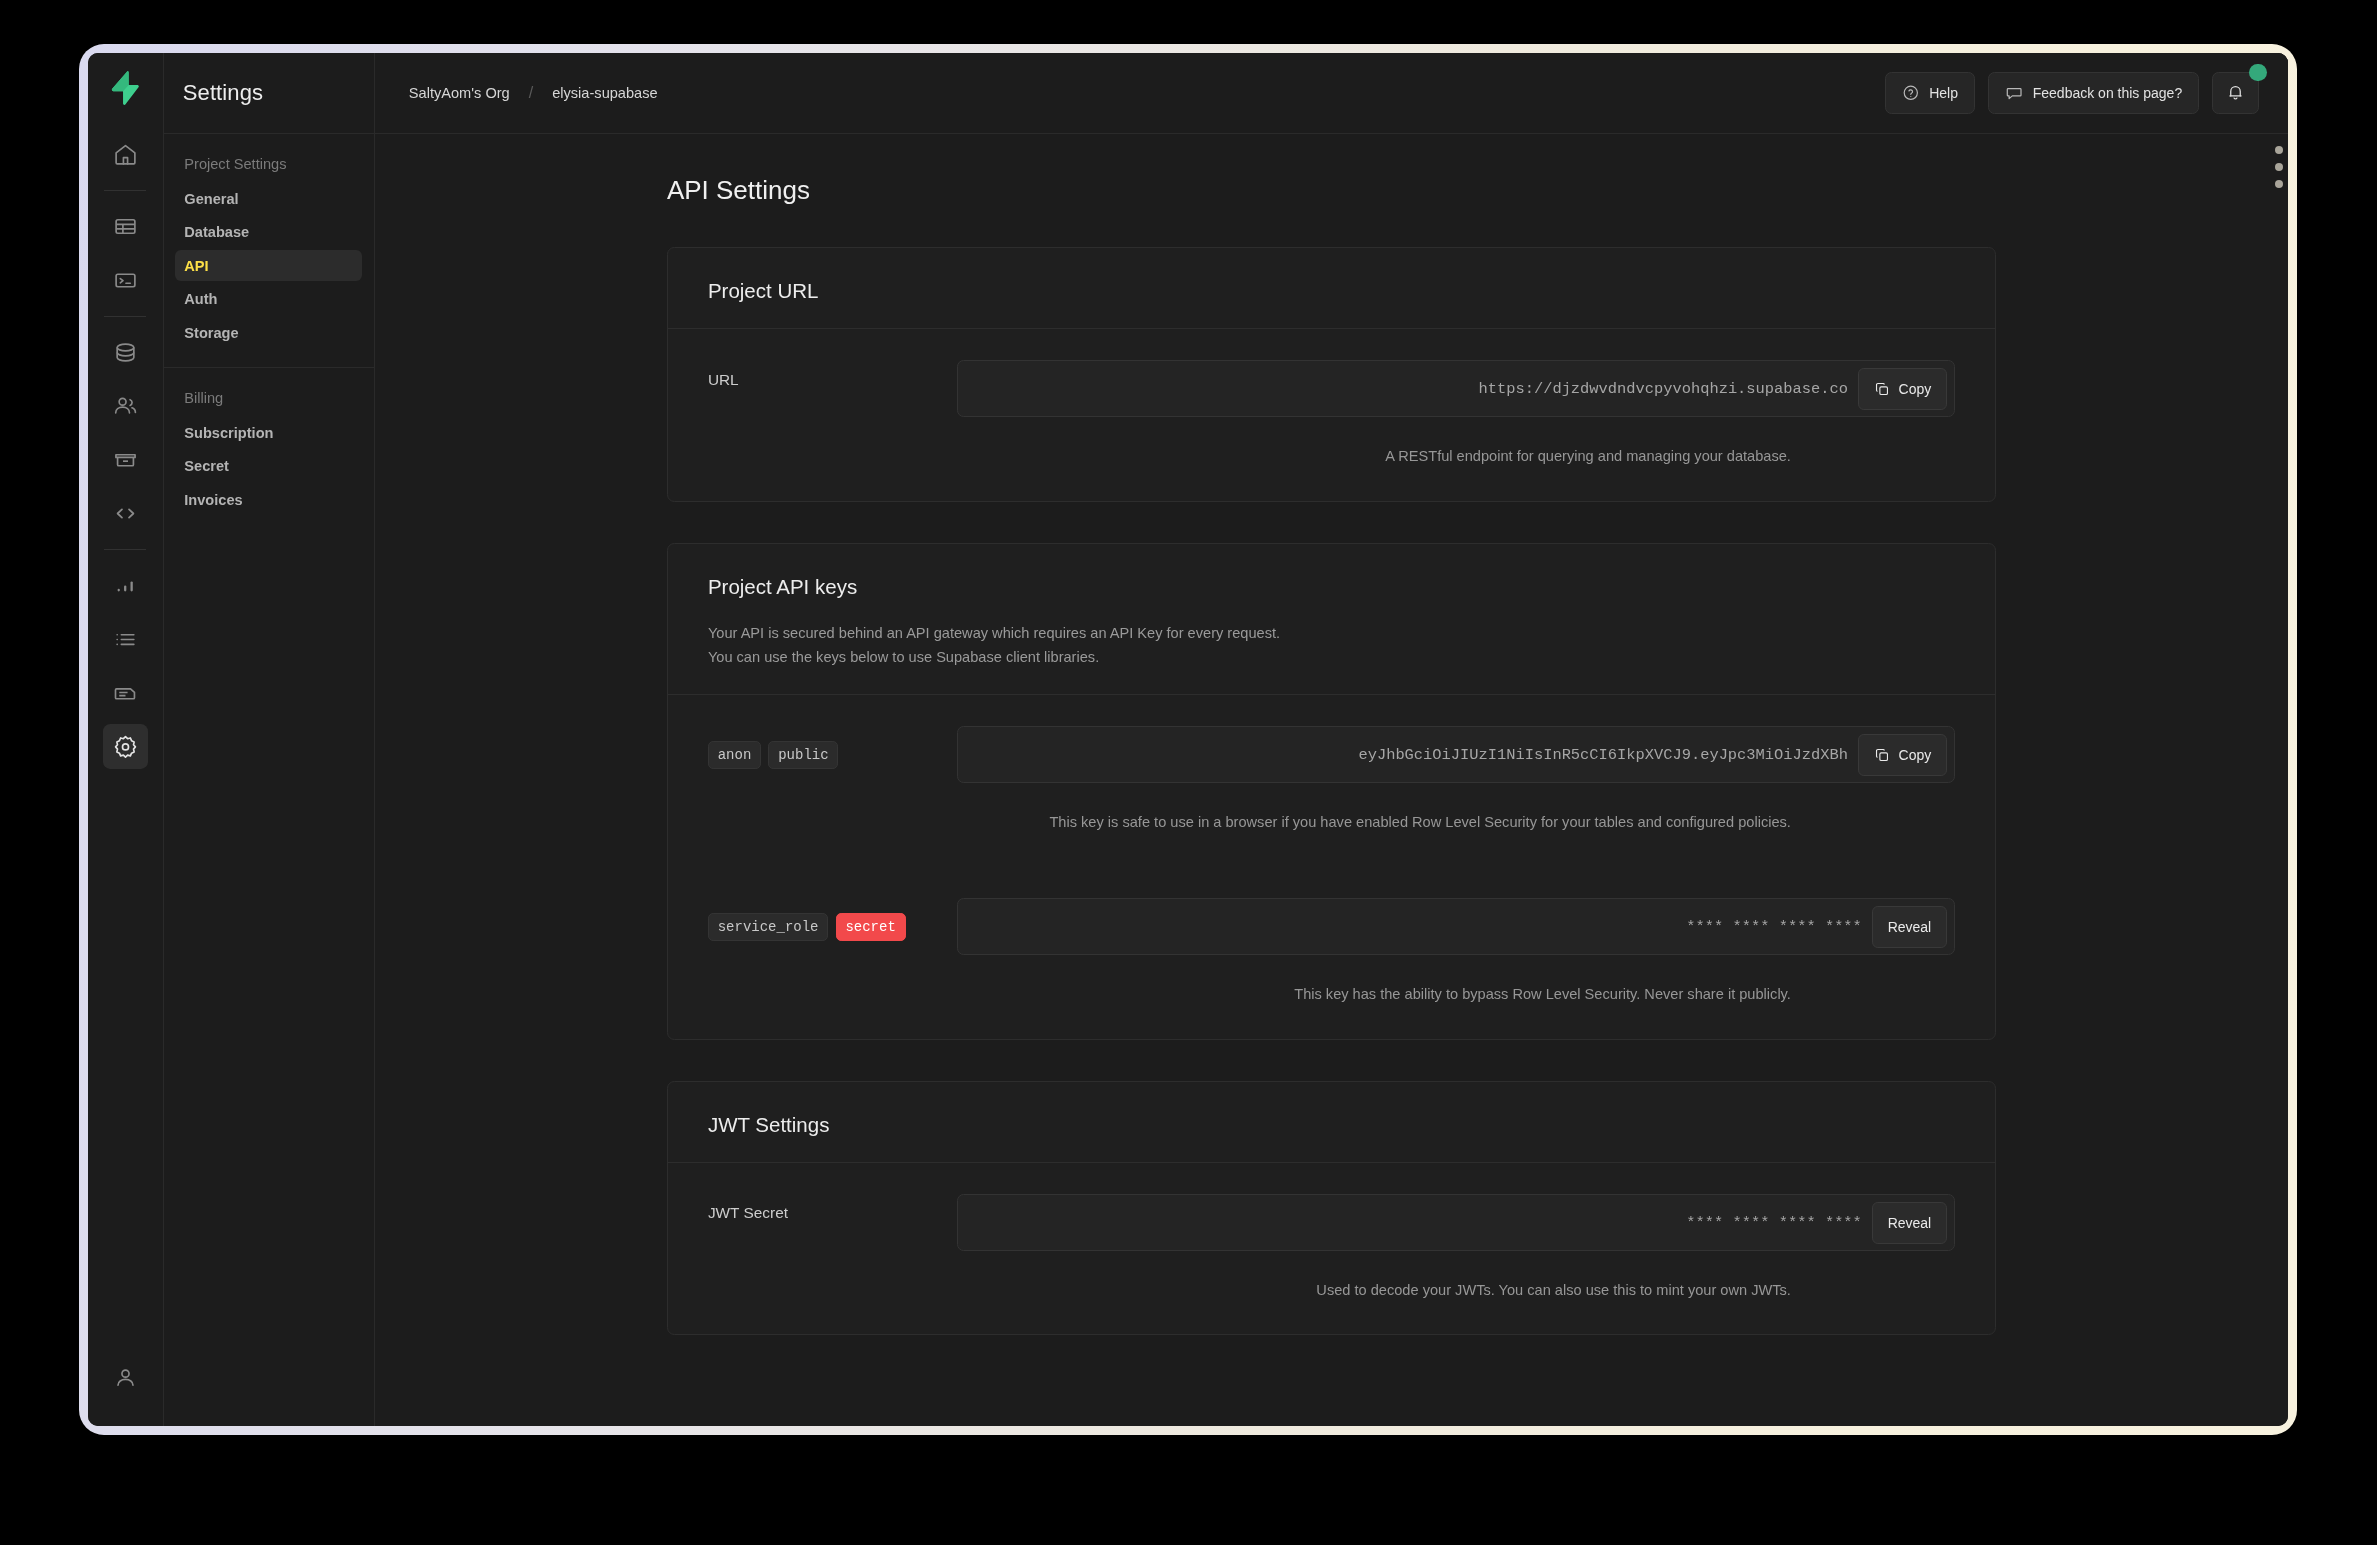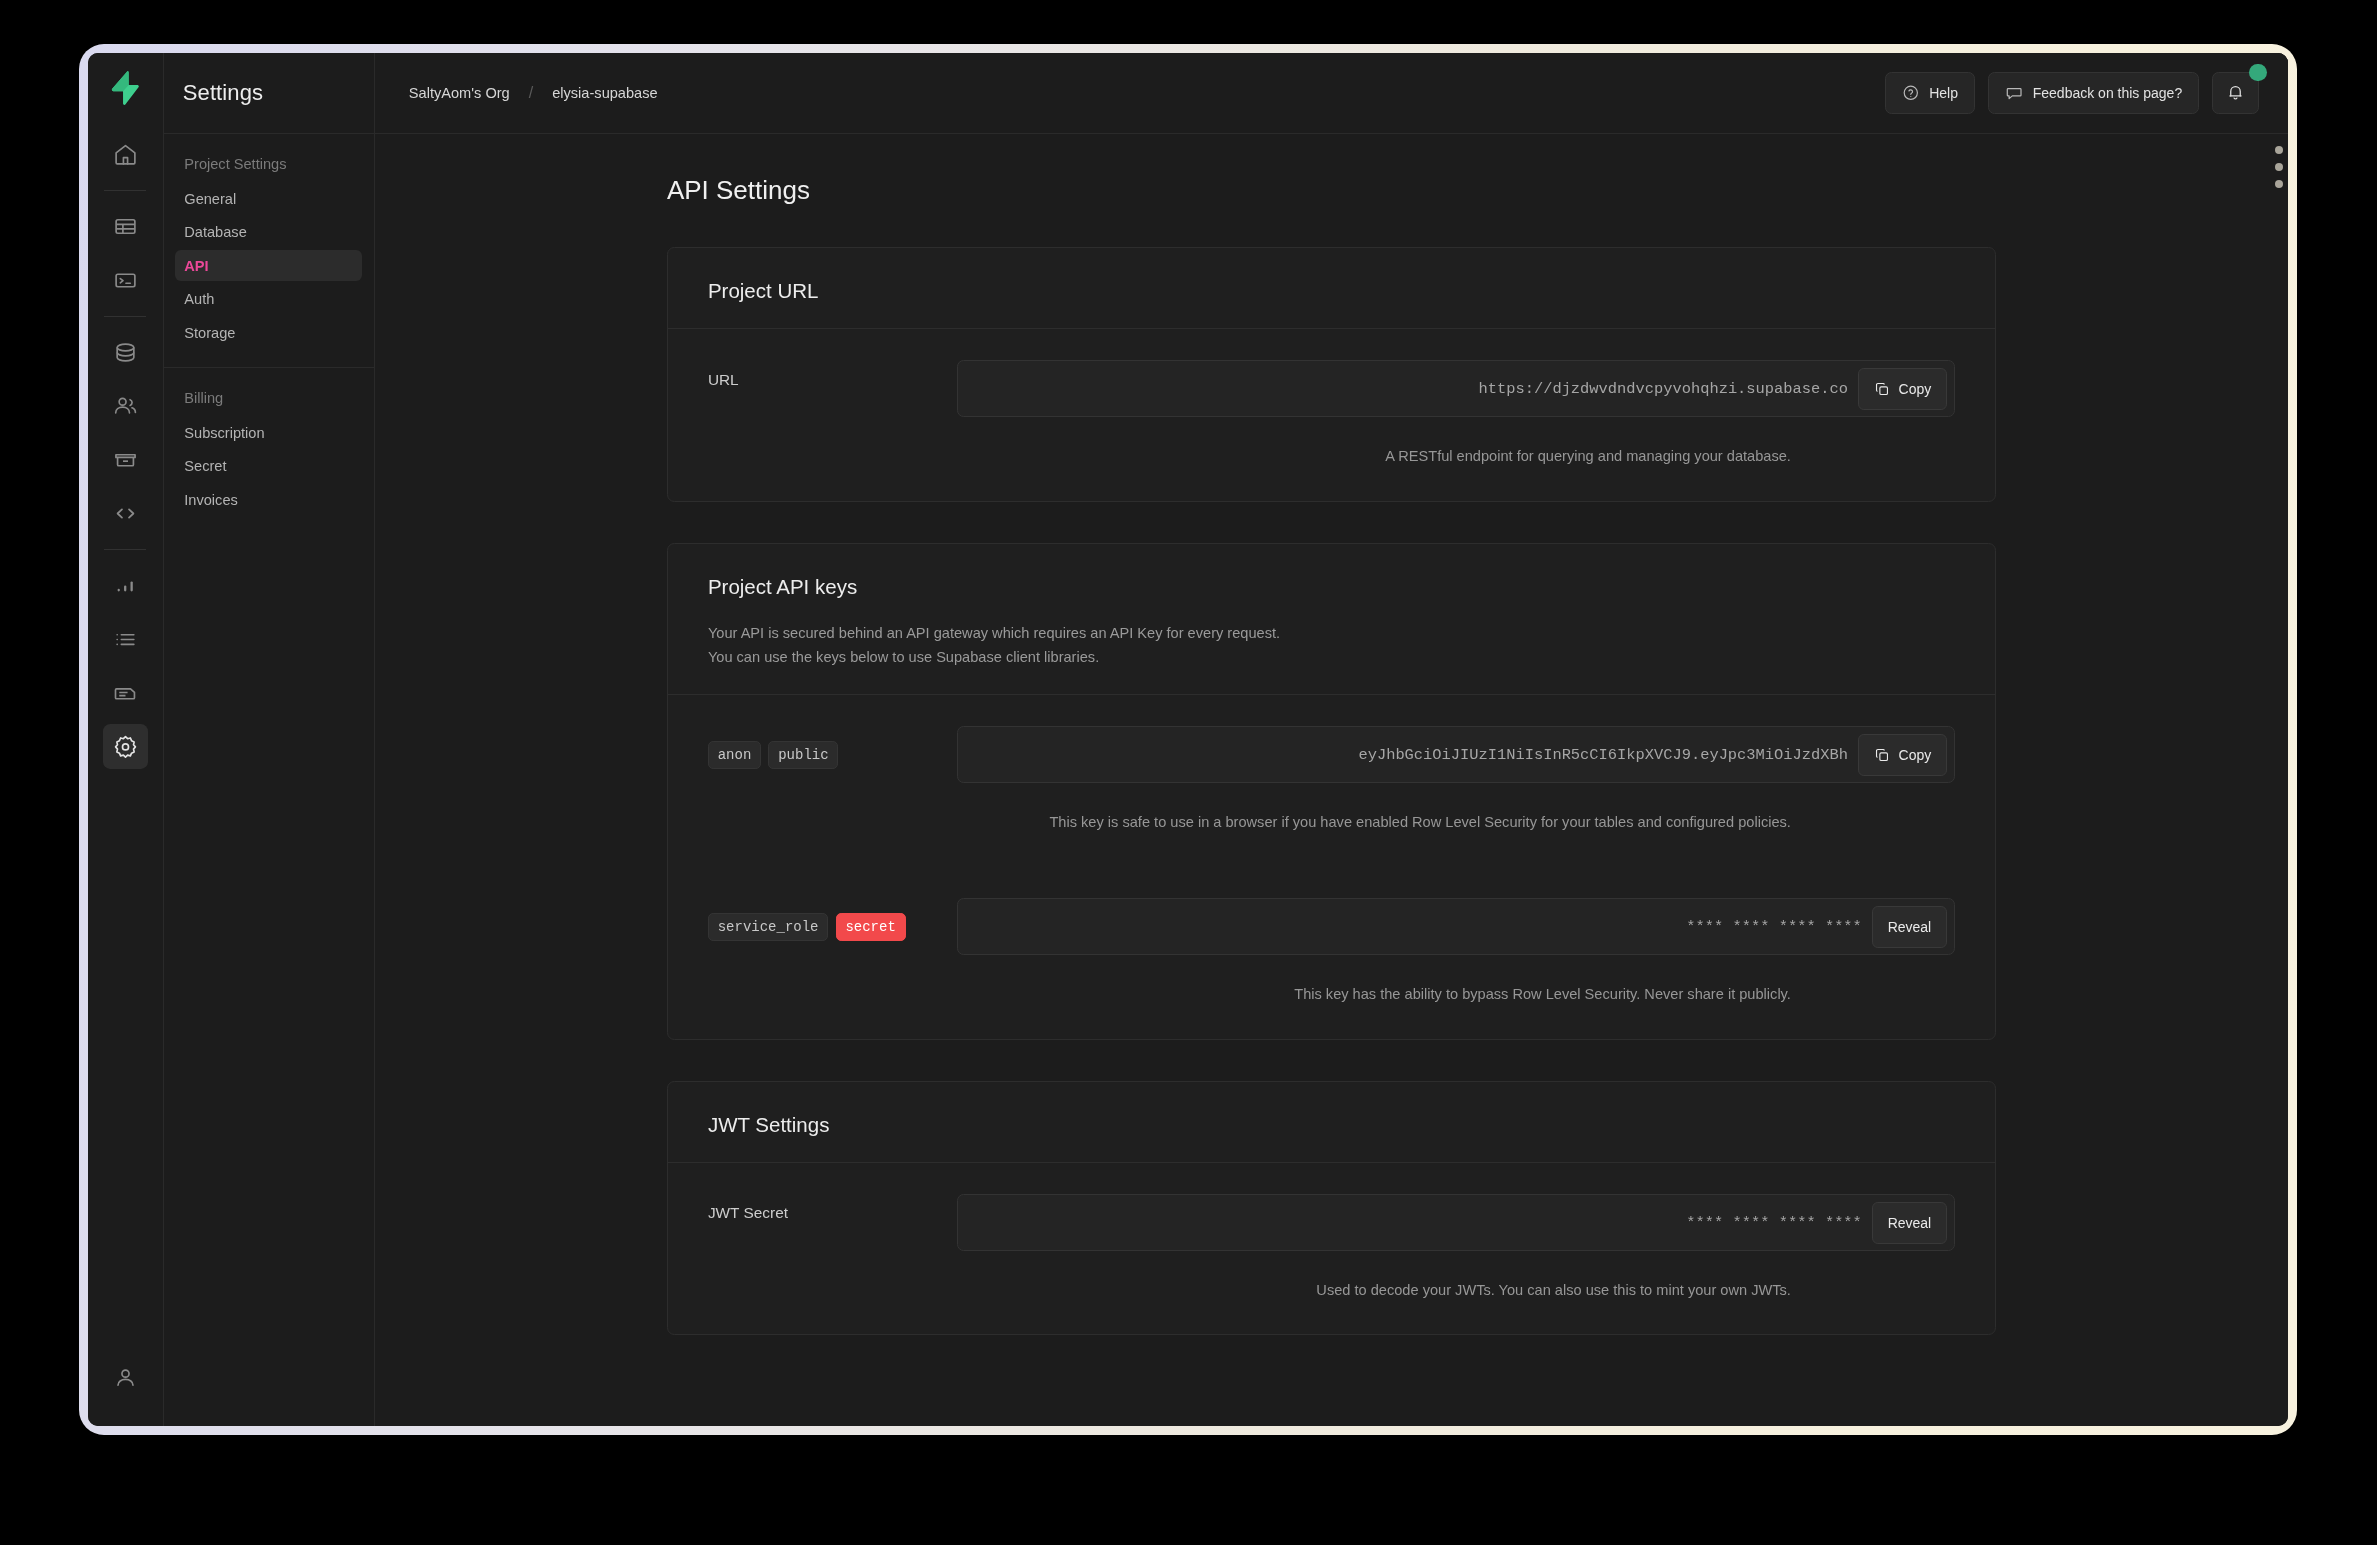--- a/index.html
+++ b/index.html
@@ -117,25 +117,25 @@
     color: #7b7b7b;
     padding: 2.9px 8.8px 11.7px 8.8px;
     font-weight: 400;
   }
   .nav-item {
     font-size: 14.6px;
     color: #b4b4b4;
     padding: 7.3px 8.8px;
     border-radius: 5.9px;
     margin-bottom: 2.9px;
-    font-weight: 400;
+    font-weight: 700;
   }
   .nav-item.active {
     background: #2c2c2c;
-    color: #ec4899;
+    color: #fde047;
     font-weight: 700;
   }
 
   
   #main-col {
     flex: 1 1 auto;
     display: flex;
     flex-direction: column;
     background: #1c1c1c;
     min-width: 0;

